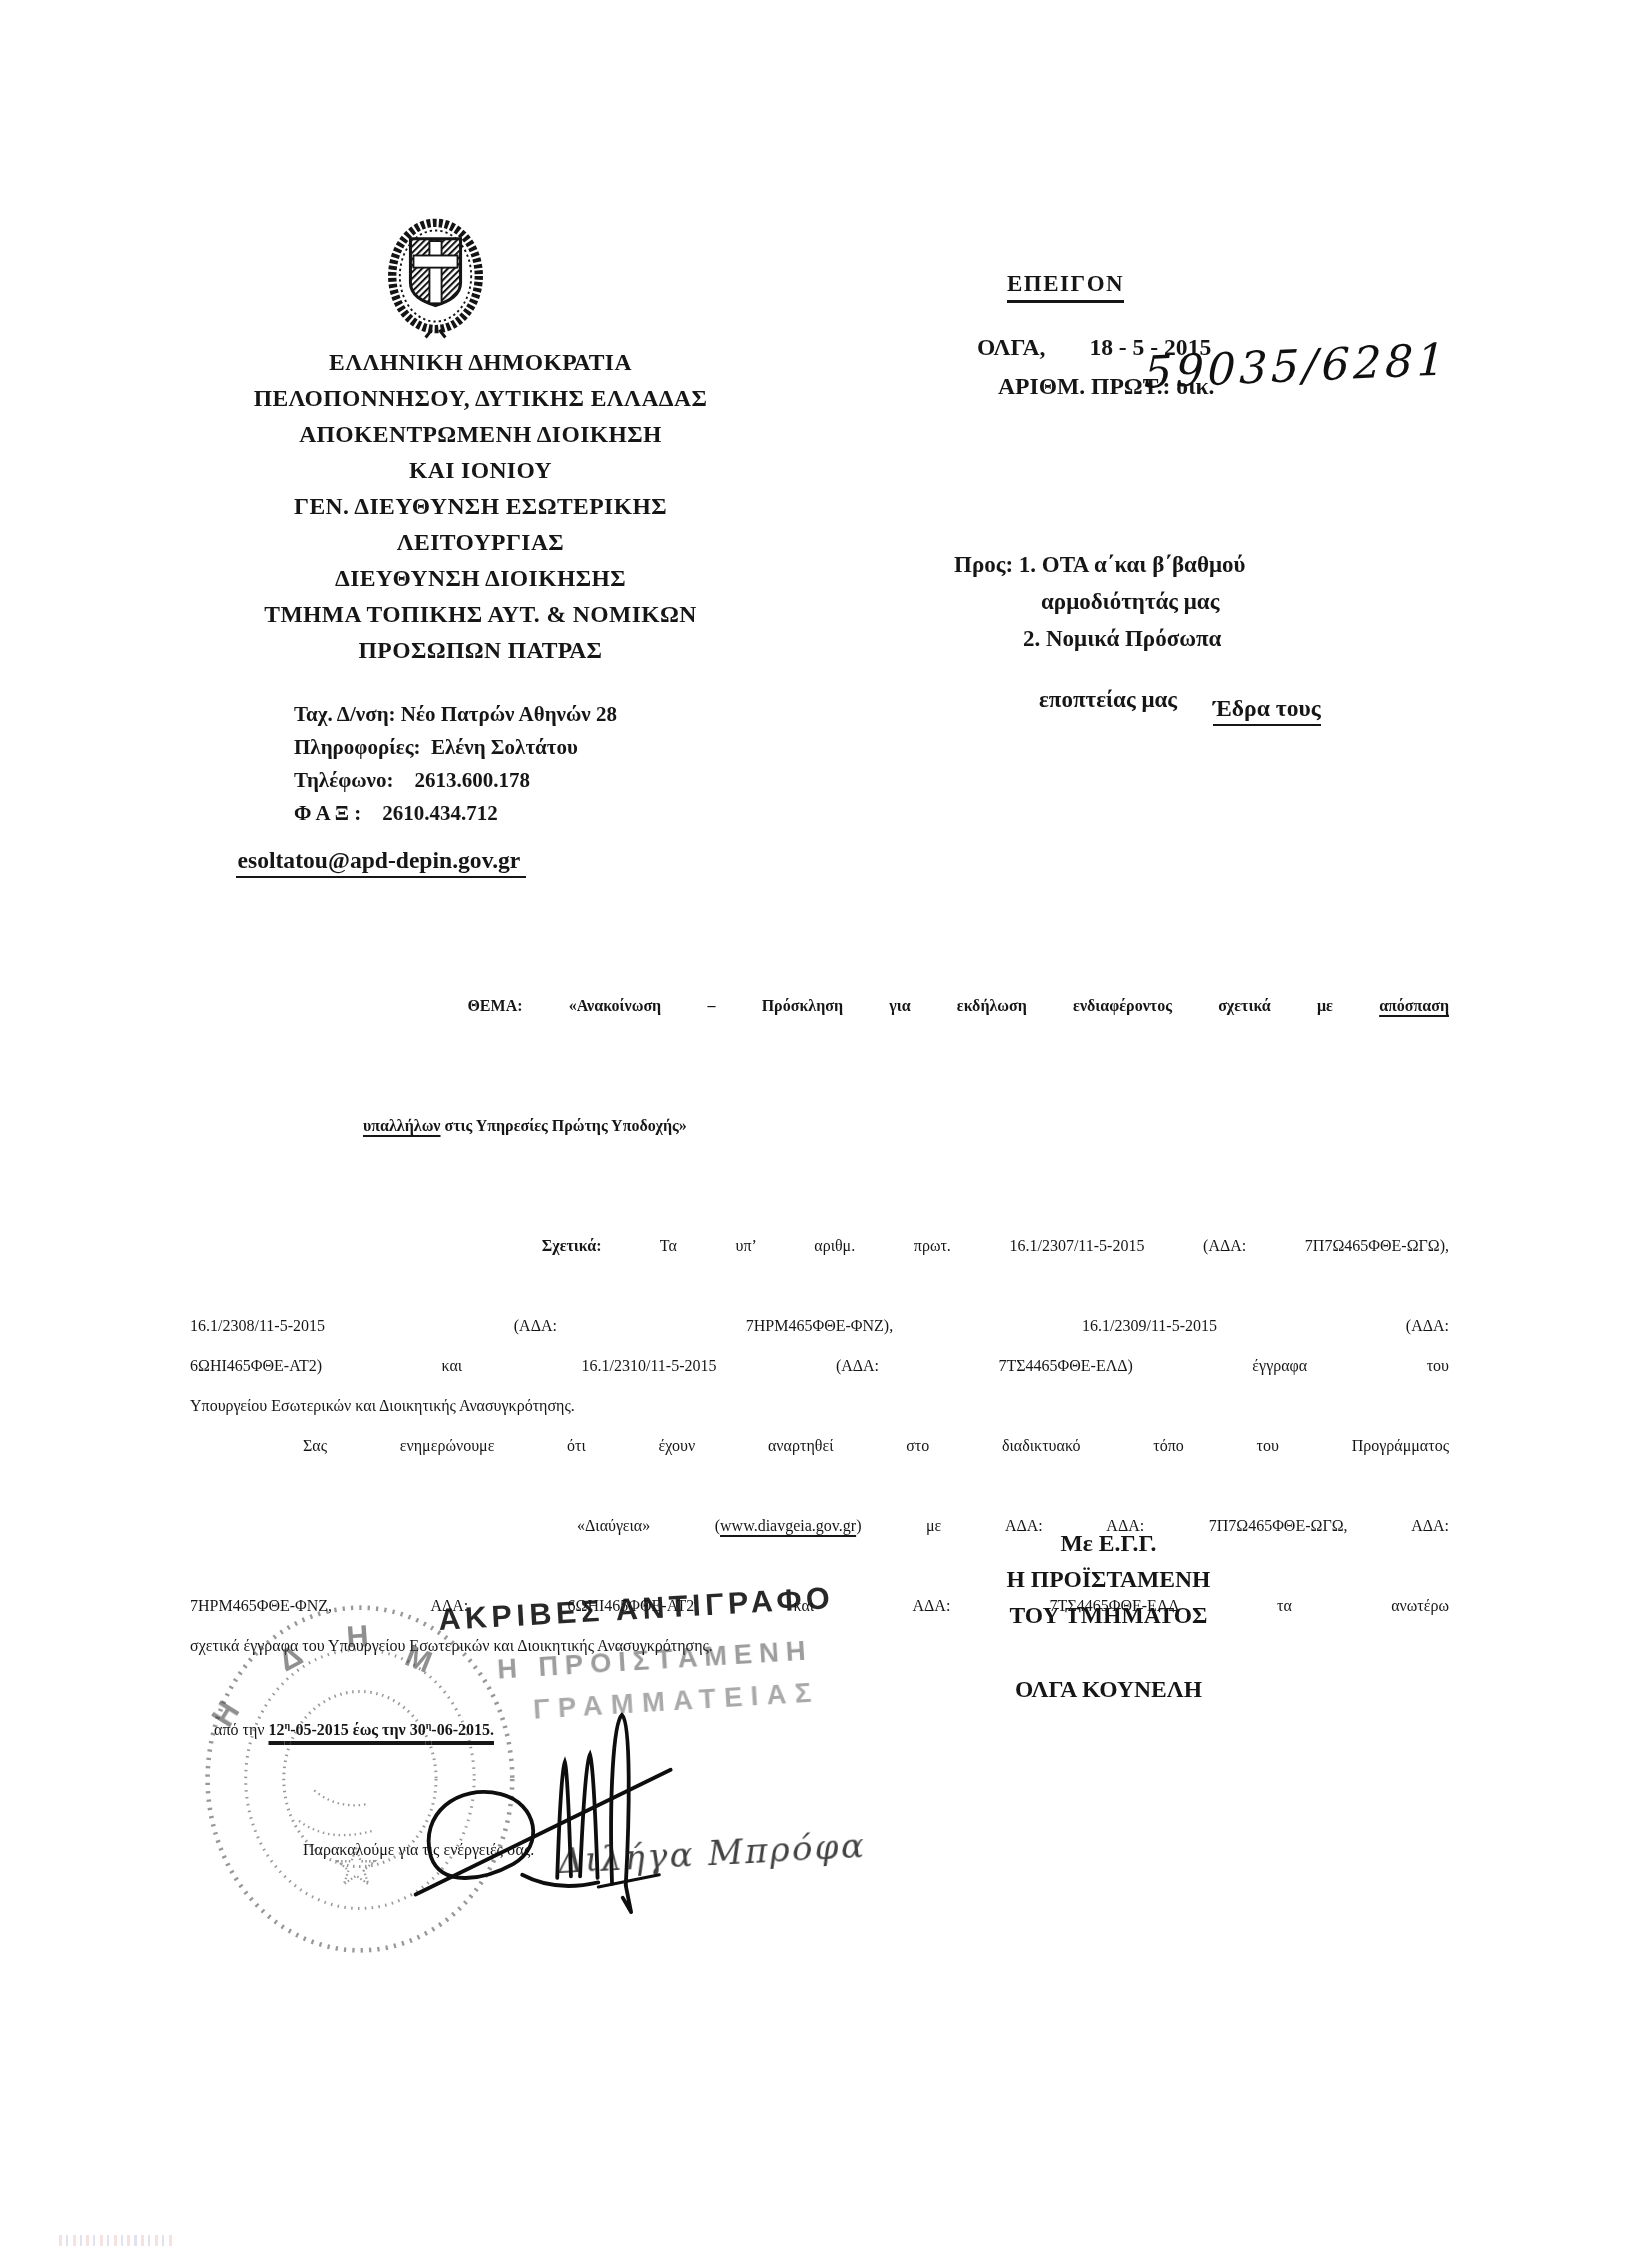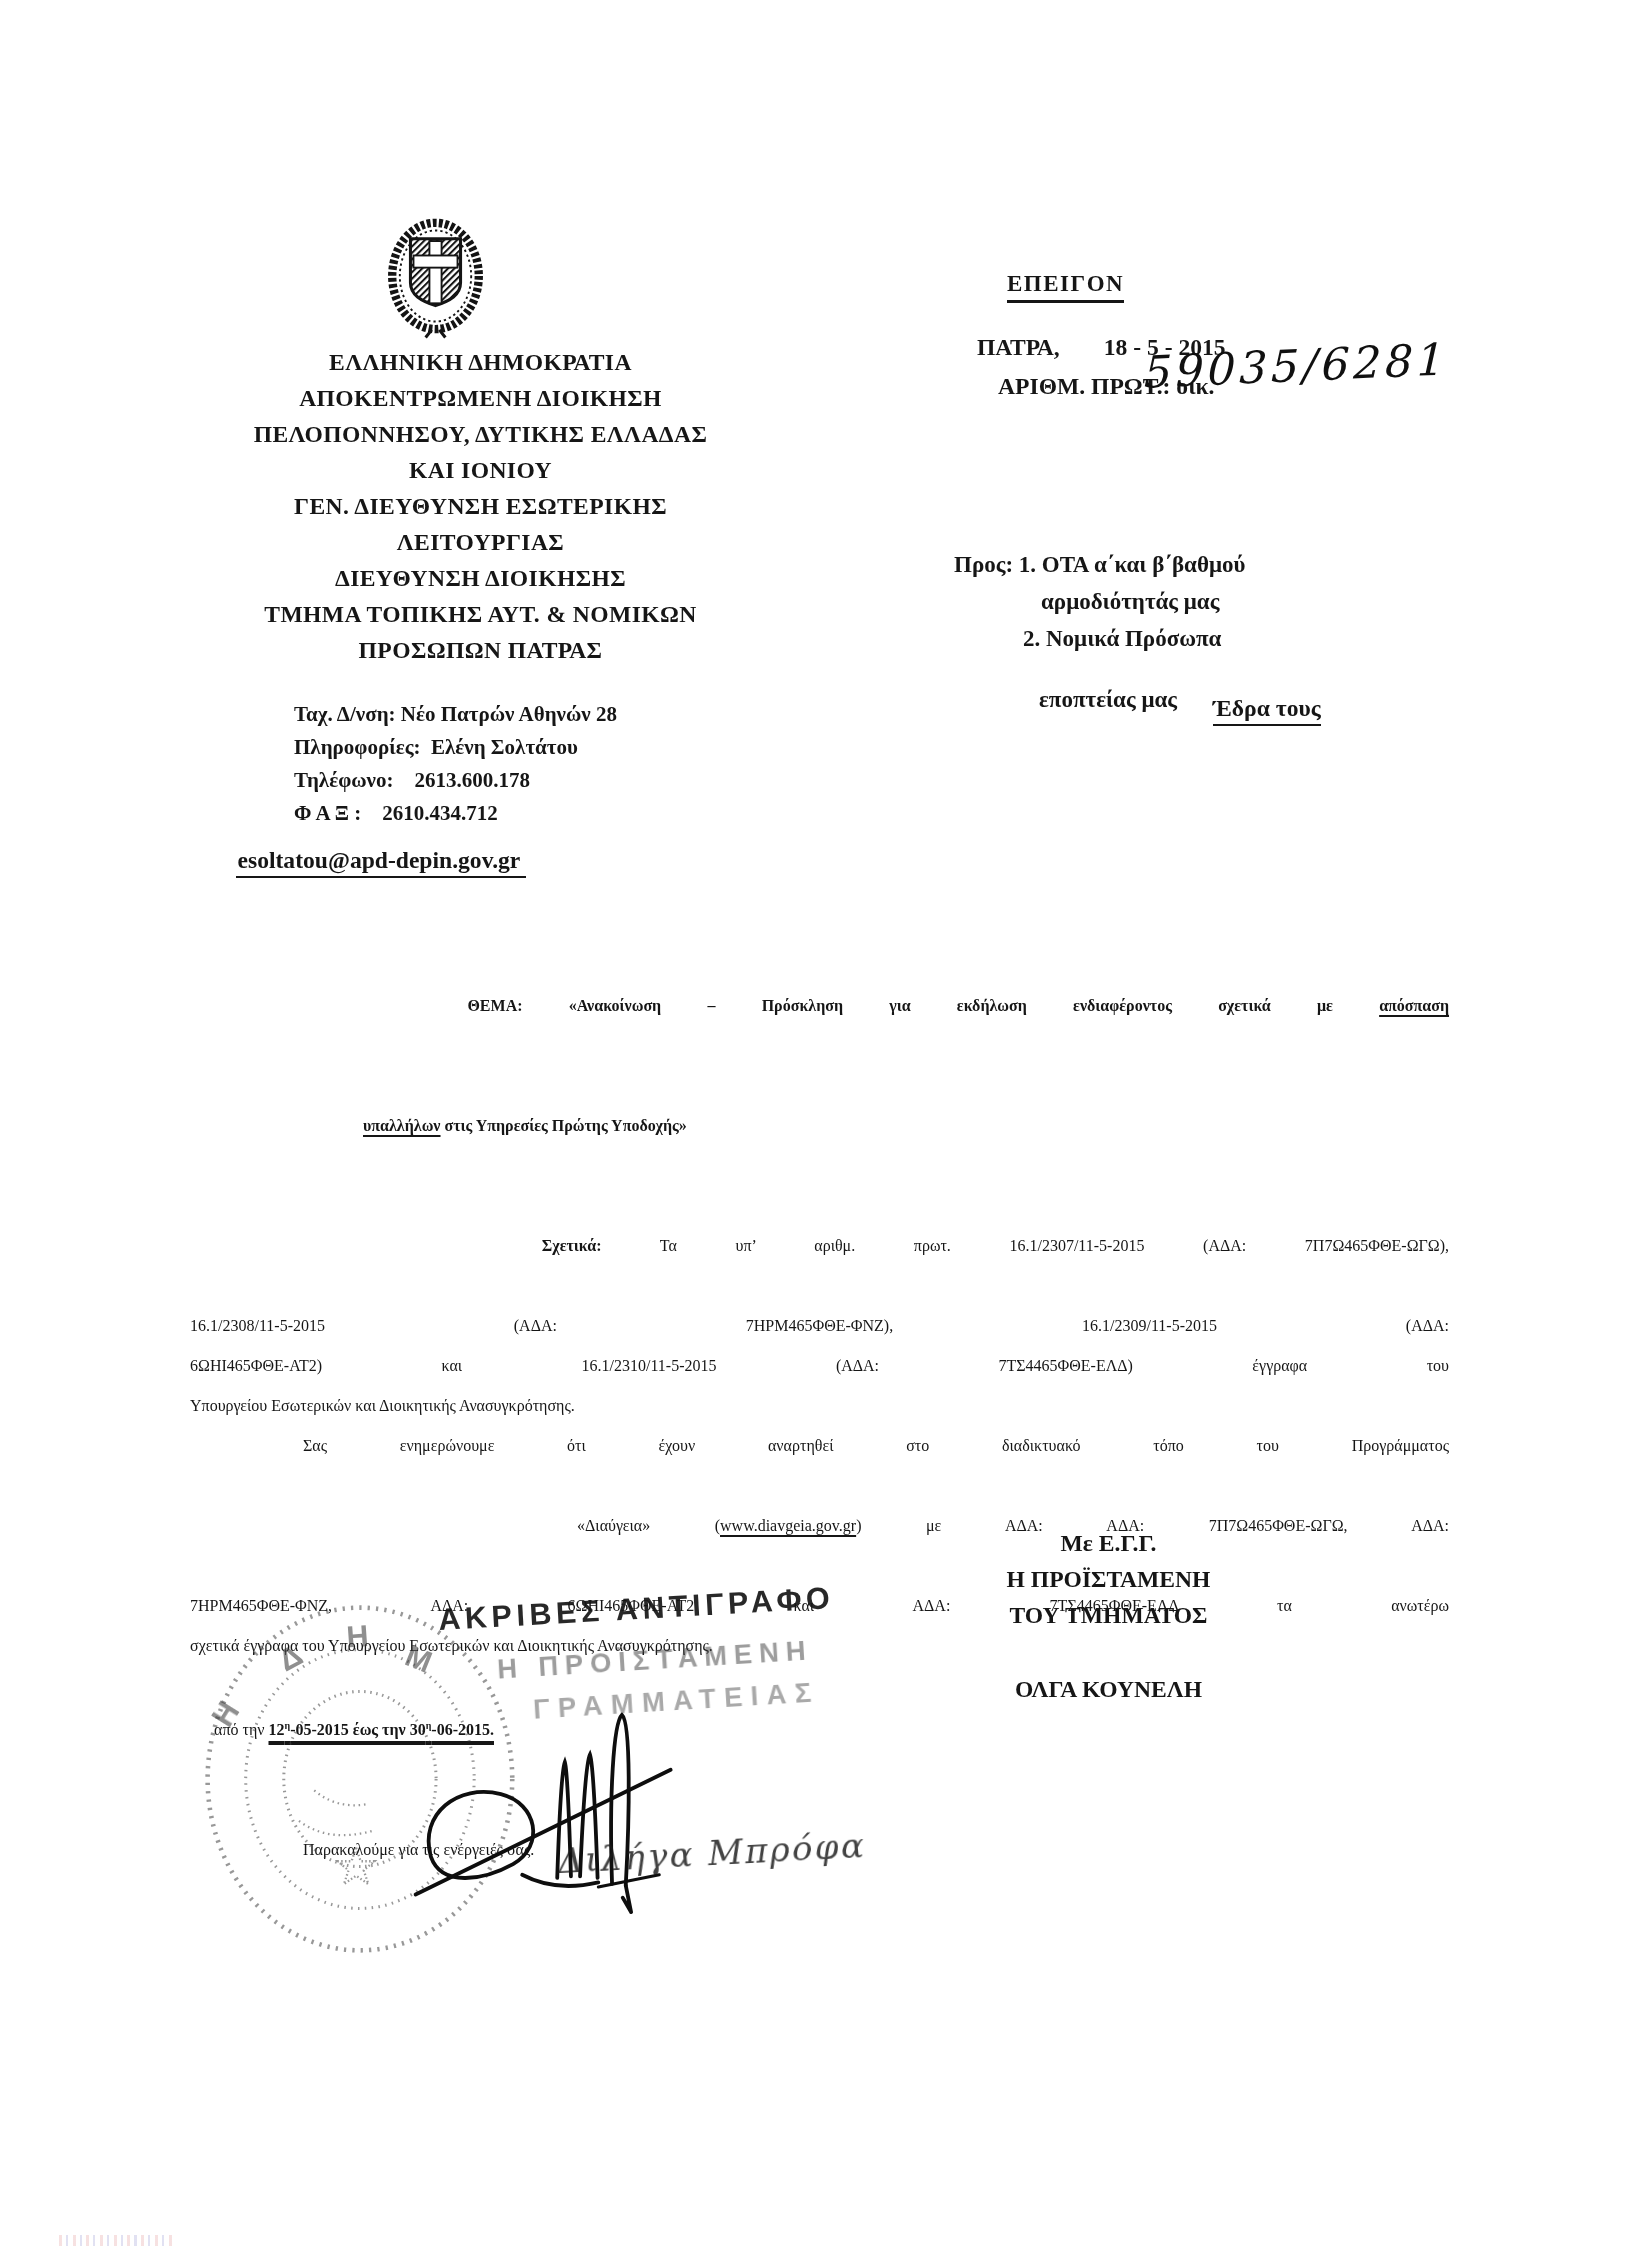--- a/index.html
+++ b/index.html
@@ -75,42 +75,42 @@
     <ellipse cx="69" cy="79" rx="57" ry="70" fill="none" stroke="#141414" stroke-width="11" stroke-dasharray="5 3"></ellipse>
     <ellipse cx="69" cy="79" rx="47" ry="60" fill="none" stroke="#141414" stroke-width="2.5" stroke-dasharray="3 4"></ellipse>
     <path d="M36,30 h66 v58 c0,16 -14,24 -33,30 c-19,-6 -33,-14 -33,-30 z" fill="url(#hatch)" stroke="#141414" stroke-width="4"></path>
     <rect x="61" y="33" width="16" height="82" fill="#ffffff" stroke="#141414" stroke-width="2.5"></rect>
     <rect x="40" y="52" width="58" height="16" fill="#ffffff" stroke="#141414" stroke-width="2.5"></rect>
     <path d="M64,150 l-8,10 M74,150 l8,10" stroke="#141414" stroke-width="4" fill="none"></path>
   </svg>
 
   <div class="abs org">
     <div class="line">ΕΛΛΗΝΙΚΗ ΔΗΜΟΚΡΑΤΙΑ</div>
+    <div class="line">ΠΕΛΟΠΟΝΝΗΣΟΥ, ΔΥΤΙΚΗΣ ΕΛΛΑΔΑΣ</div>
     <div class="line">ΑΠΟΚΕΝΤΡΩΜΕΝΗ ΔΙΟΙΚΗΣΗ</div>
-    <div class="line">ΠΕΛΟΠΟΝΝΗΣΟΥ, ΔΥΤΙΚΗΣ ΕΛΛΑΔΑΣ</div>
     <div class="line">ΚΑΙ ΙΟΝΙΟΥ</div>
     <div class="line">ΓΕΝ. ΔΙΕΥΘΥΝΣΗ ΕΣΩΤΕΡΙΚΗΣ</div>
     <div class="line">ΛΕΙΤΟΥΡΓΙΑΣ</div>
     <div class="line">ΔΙΕΥΘΥΝΣΗ ΔΙΟΙΚΗΣΗΣ</div>
     <div class="line">ΤΜΗΜΑ ΤΟΠΙΚΗΣ ΑΥΤ. &amp; ΝΟΜΙΚΩΝ</div>
     <div class="line">ΠΡΟΣΩΠΩΝ ΠΑΤΡΑΣ</div>
   </div>
 
   <div class="abs contact">
     <div class="line">Ταχ. Δ/νση: Νέο Πατρών Αθηνών 28</div>
     <div class="line">Πληροφορίες:  Ελένη Σολτάτου</div>
     <div class="line">Τηλέφωνο:    2613.600.178</div>
     <div class="line">Φ Α Ξ :    2610.434.712</div>
   </div>
 
   <div class="abs email">esoltatou@apd-depin.gov.gr</div>
 
   <div class="abs urgent">ΕΠΕΙΓΟΝ</div>
   <div class="abs citydate">
-    <span>ΠΑΤΡΑ,</span>
+    <span>ΟΛΓΑ,</span>
     <span>18 - 5 - 2015</span>
   </div>
   <div class="abs protocol">ΑΡΙΘΜ. ΠΡΩΤ.: οικ.</div>
   <div class="abs protonum">59035/6281</div>
 
   <div class="abs recips">
     <div class="line">Προς: 1. ΟΤΑ α΄και β΄βαθμού</div>
     <div class="line r2">αρμοδιότητάς μας</div>
     <div class="line r3">2. Νομικά Πρόσωπα</div>
     <div class="line r4">εποπτείας μας</div>

